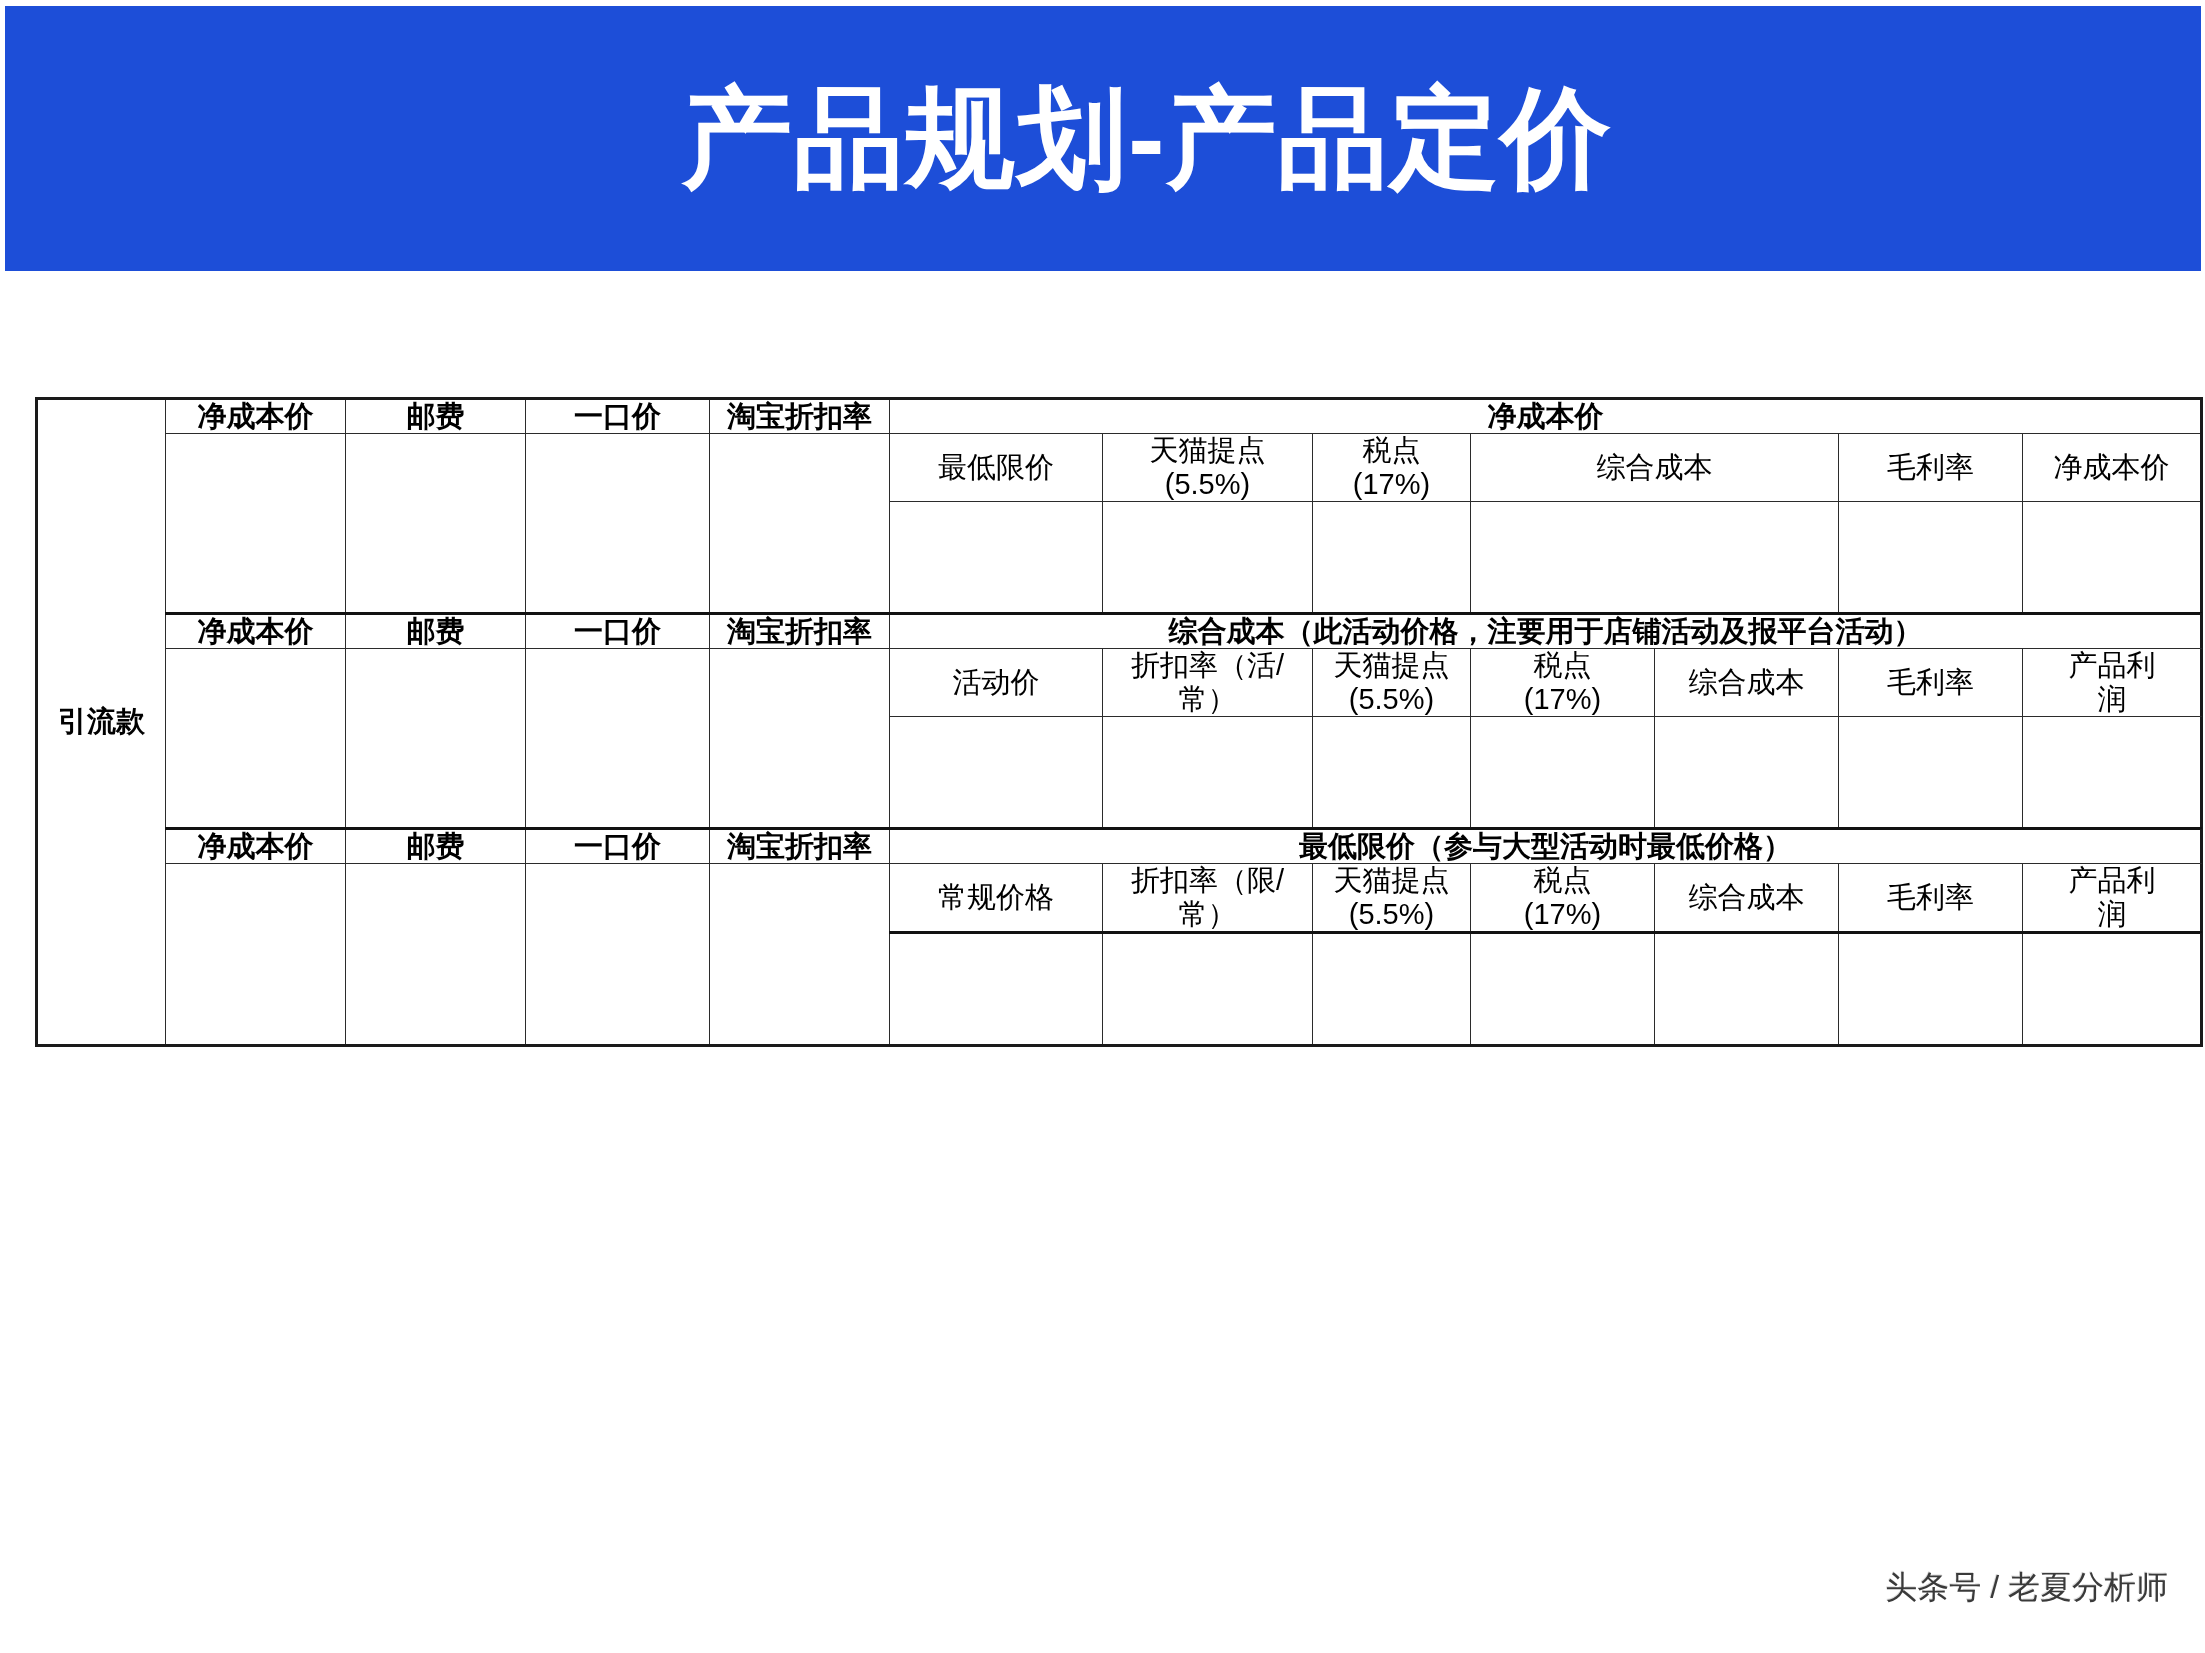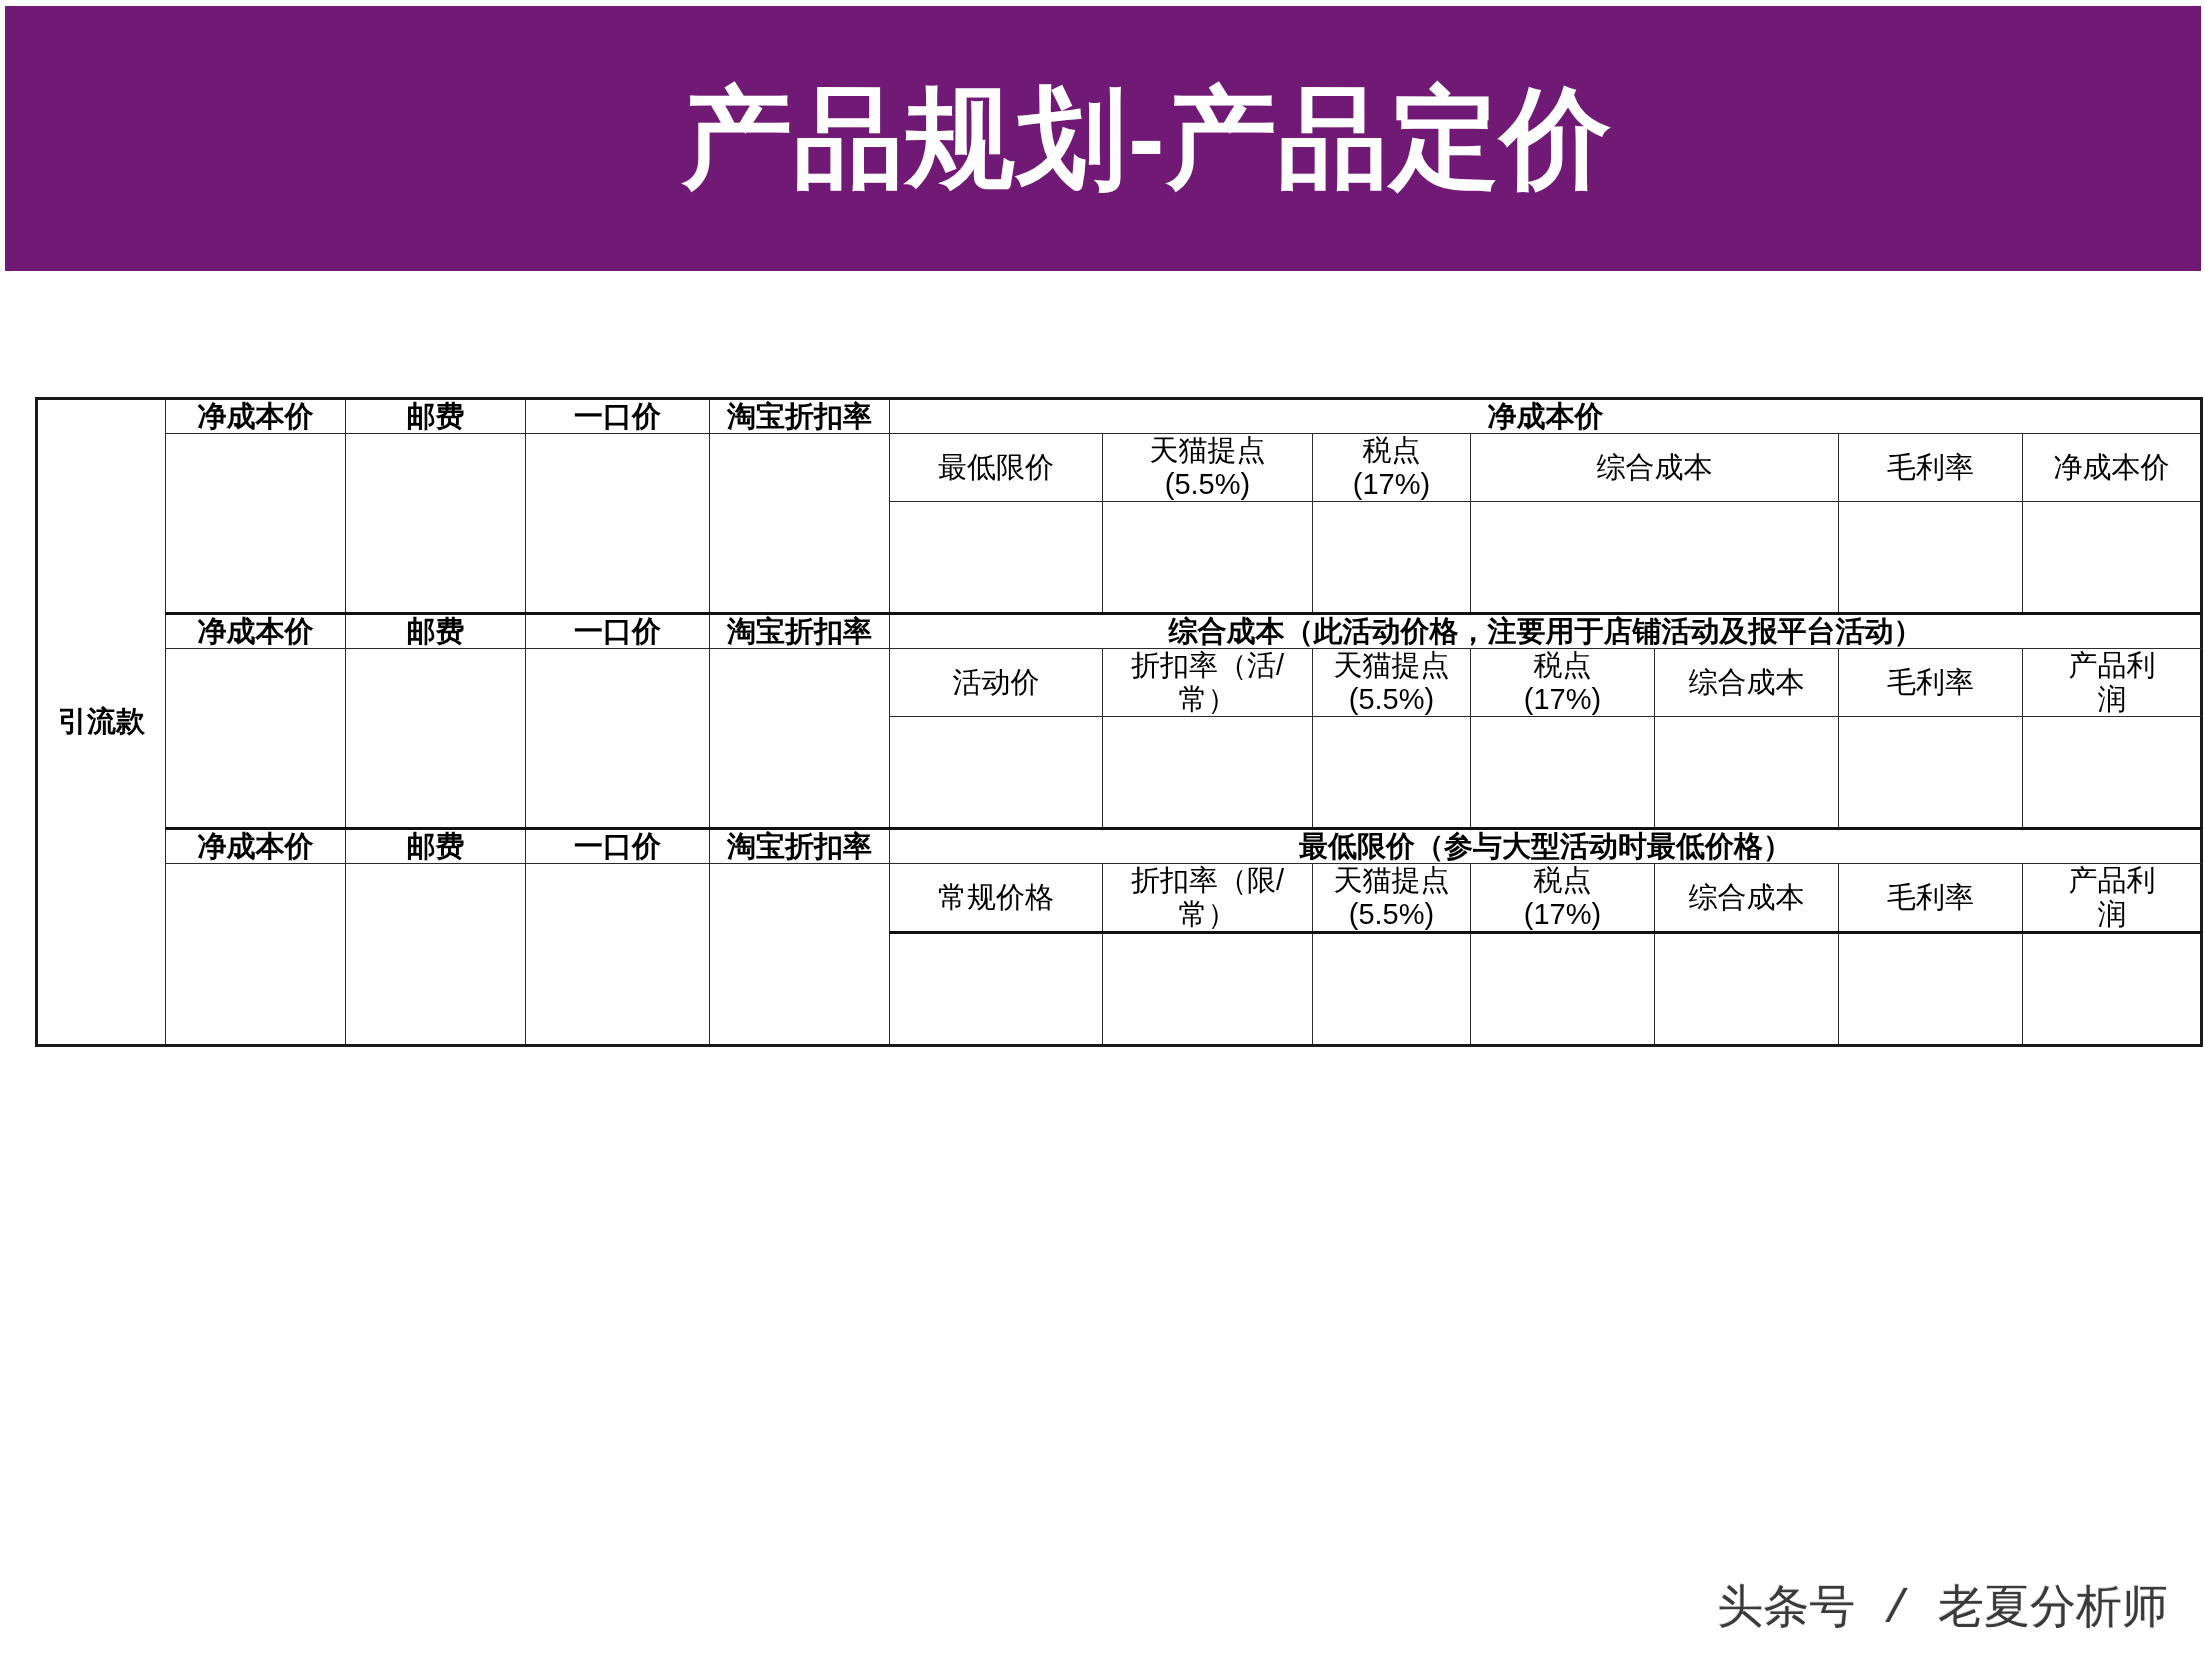--- a/index.html
+++ b/index.html
@@ -15,21 +15,21 @@
     overflow: hidden;
   }
 
   
   .title-band {
     position: absolute;
     left: 5.1px;
     top: 5.9px;
     width: 2196px;
     height: 265px;
-    background: #701a75;
+    background: #1d4ed8;
     display: flex;
     align-items: center;
     justify-content: center;
     box-sizing: border-box;
   }
   .title-text {
     color: #ffffff;
     font-size: 110px;
     font-weight: bold;
     letter-spacing: 1.5px;
@@ -85,26 +85,25 @@
   }
   td.blank {
     height: 110px;
   }
   .thickrule { border-top: 3.7px solid #111111 !important; }
 
   
   .watermark {
     position: absolute;
     right: 37px;
-    bottom: 16px;
-    font-size: 46px;
+    bottom: 44px;
+    font-size: 32px;
     color: #3a3a3a;
     white-space: nowrap;
     text-shadow: 1.5px 1.5px 0 #ffffff, -0.7px -0.7px 0 #dcdcdc;
-    font-family: Liberation Mono, monospace;
   }
 </style>
 </head>
 <body>
 
 <div class="title-band">
   <div class="title-text">产品规划-产品定价</div>
 </div>
 
 <div class="pricing-table-wrap">

